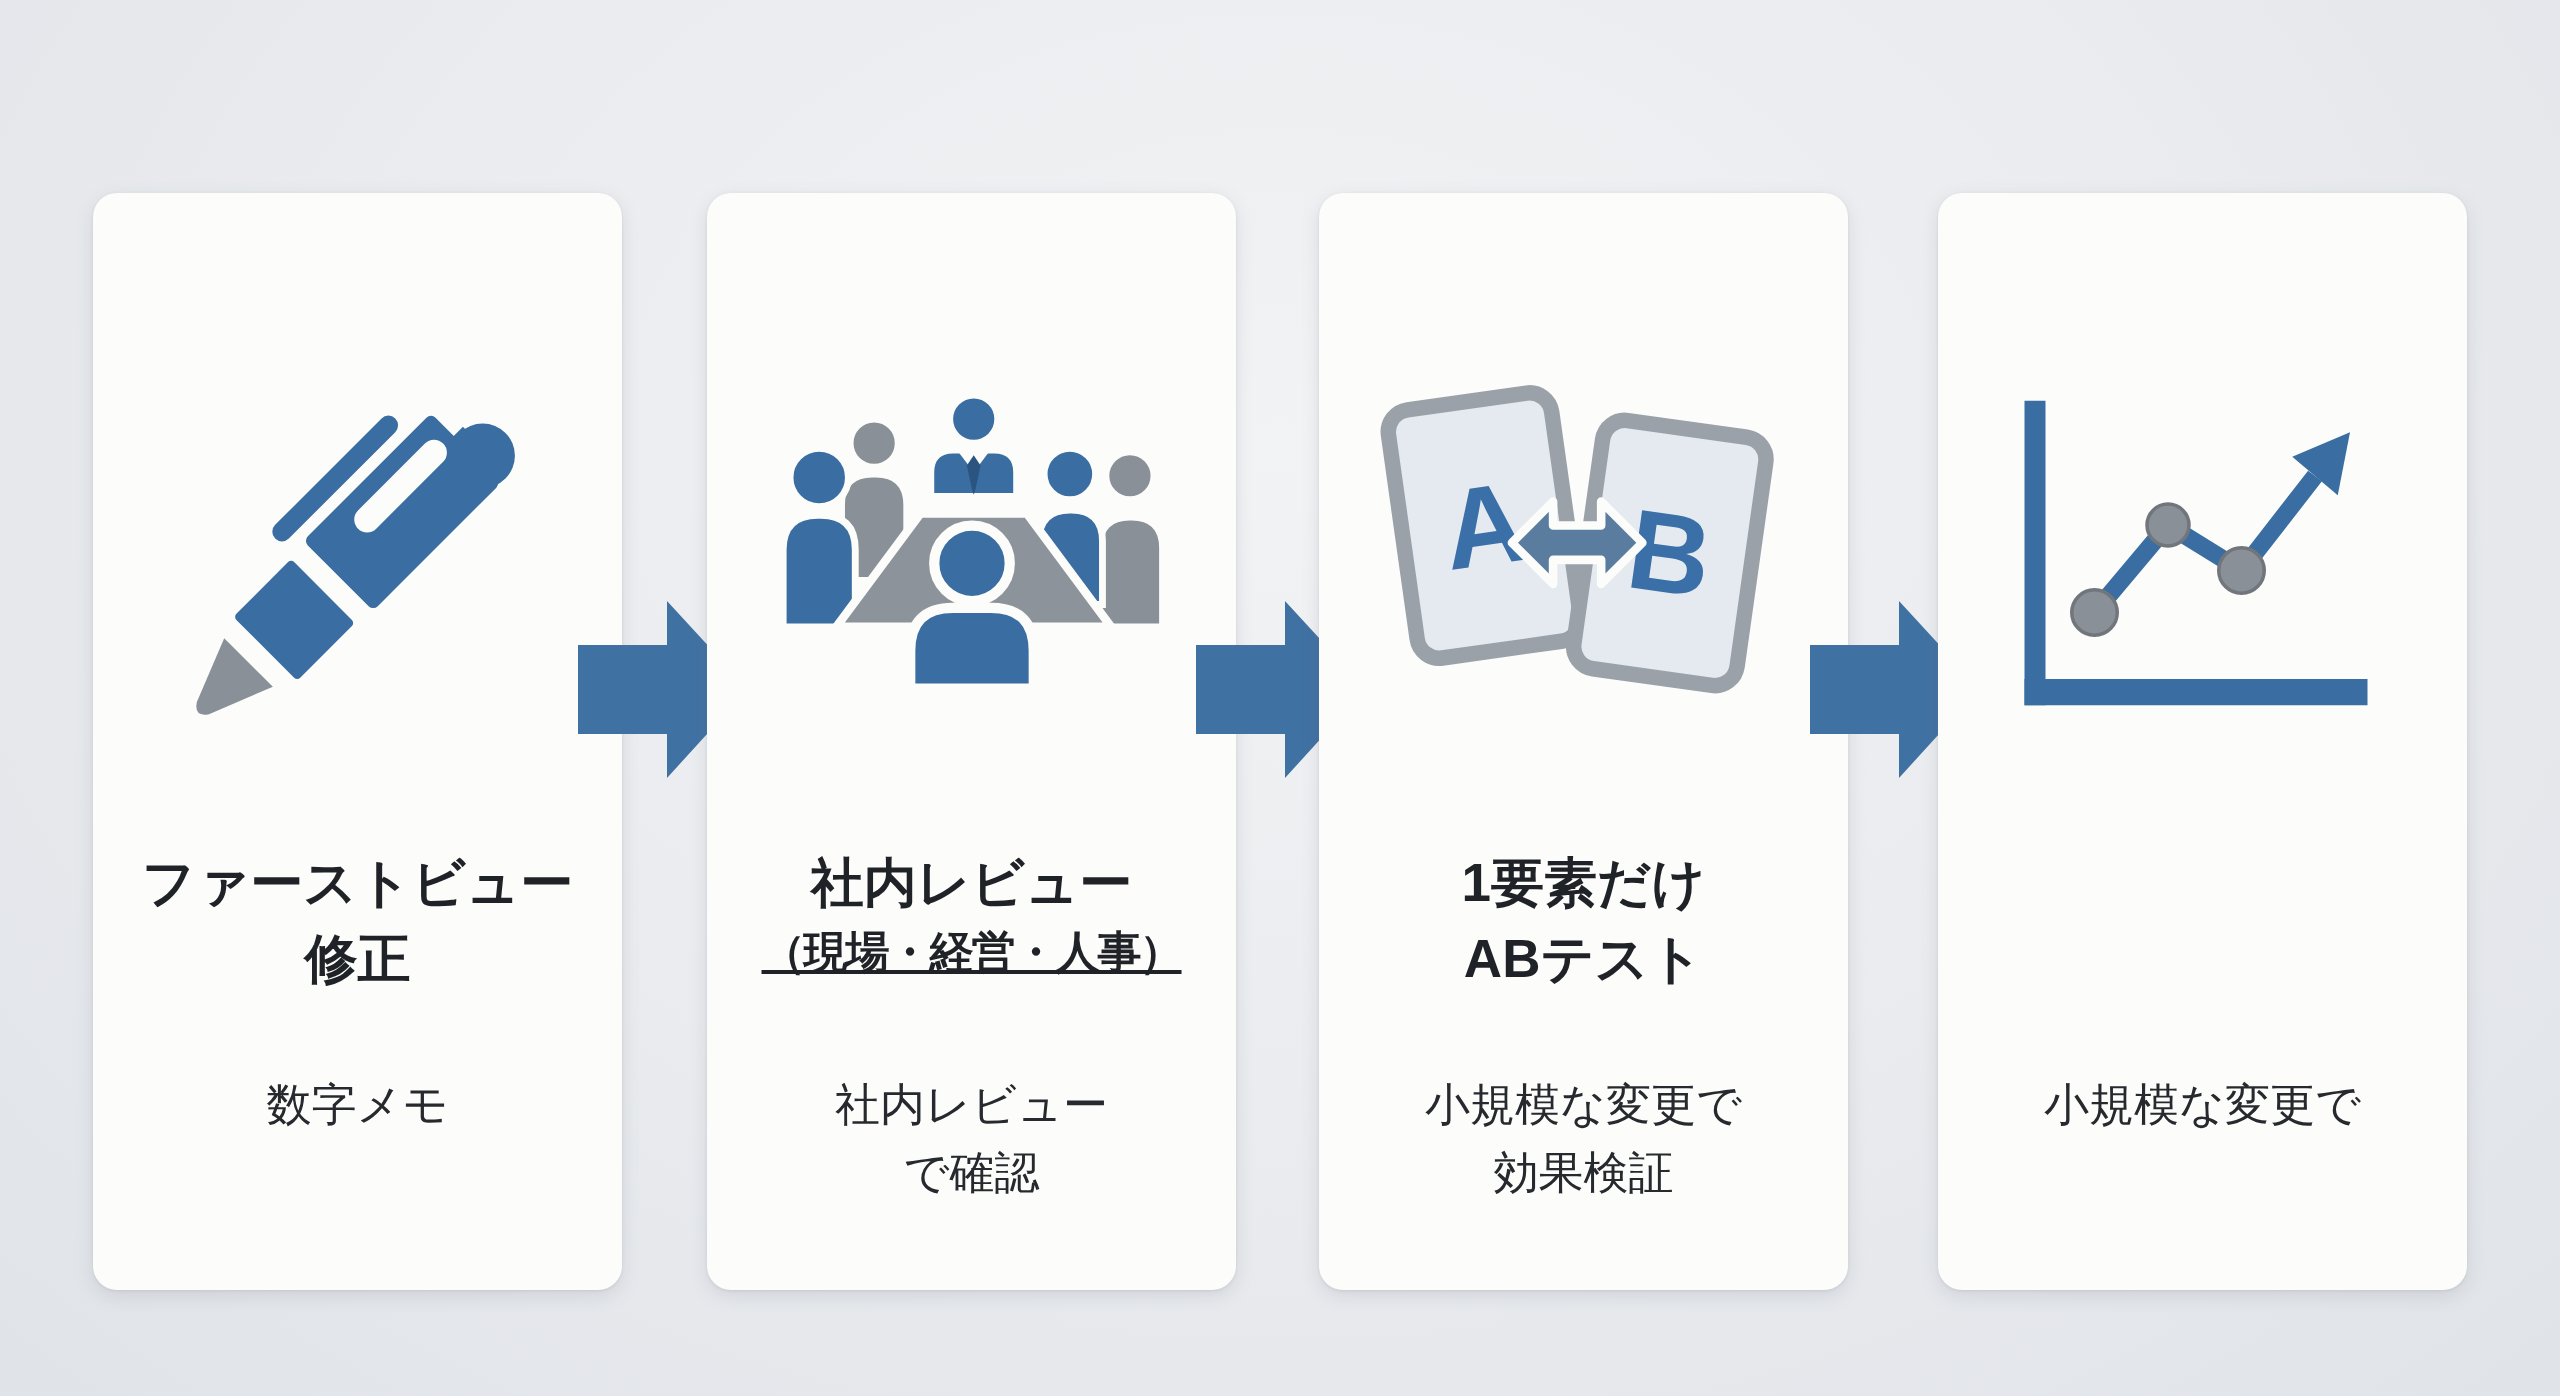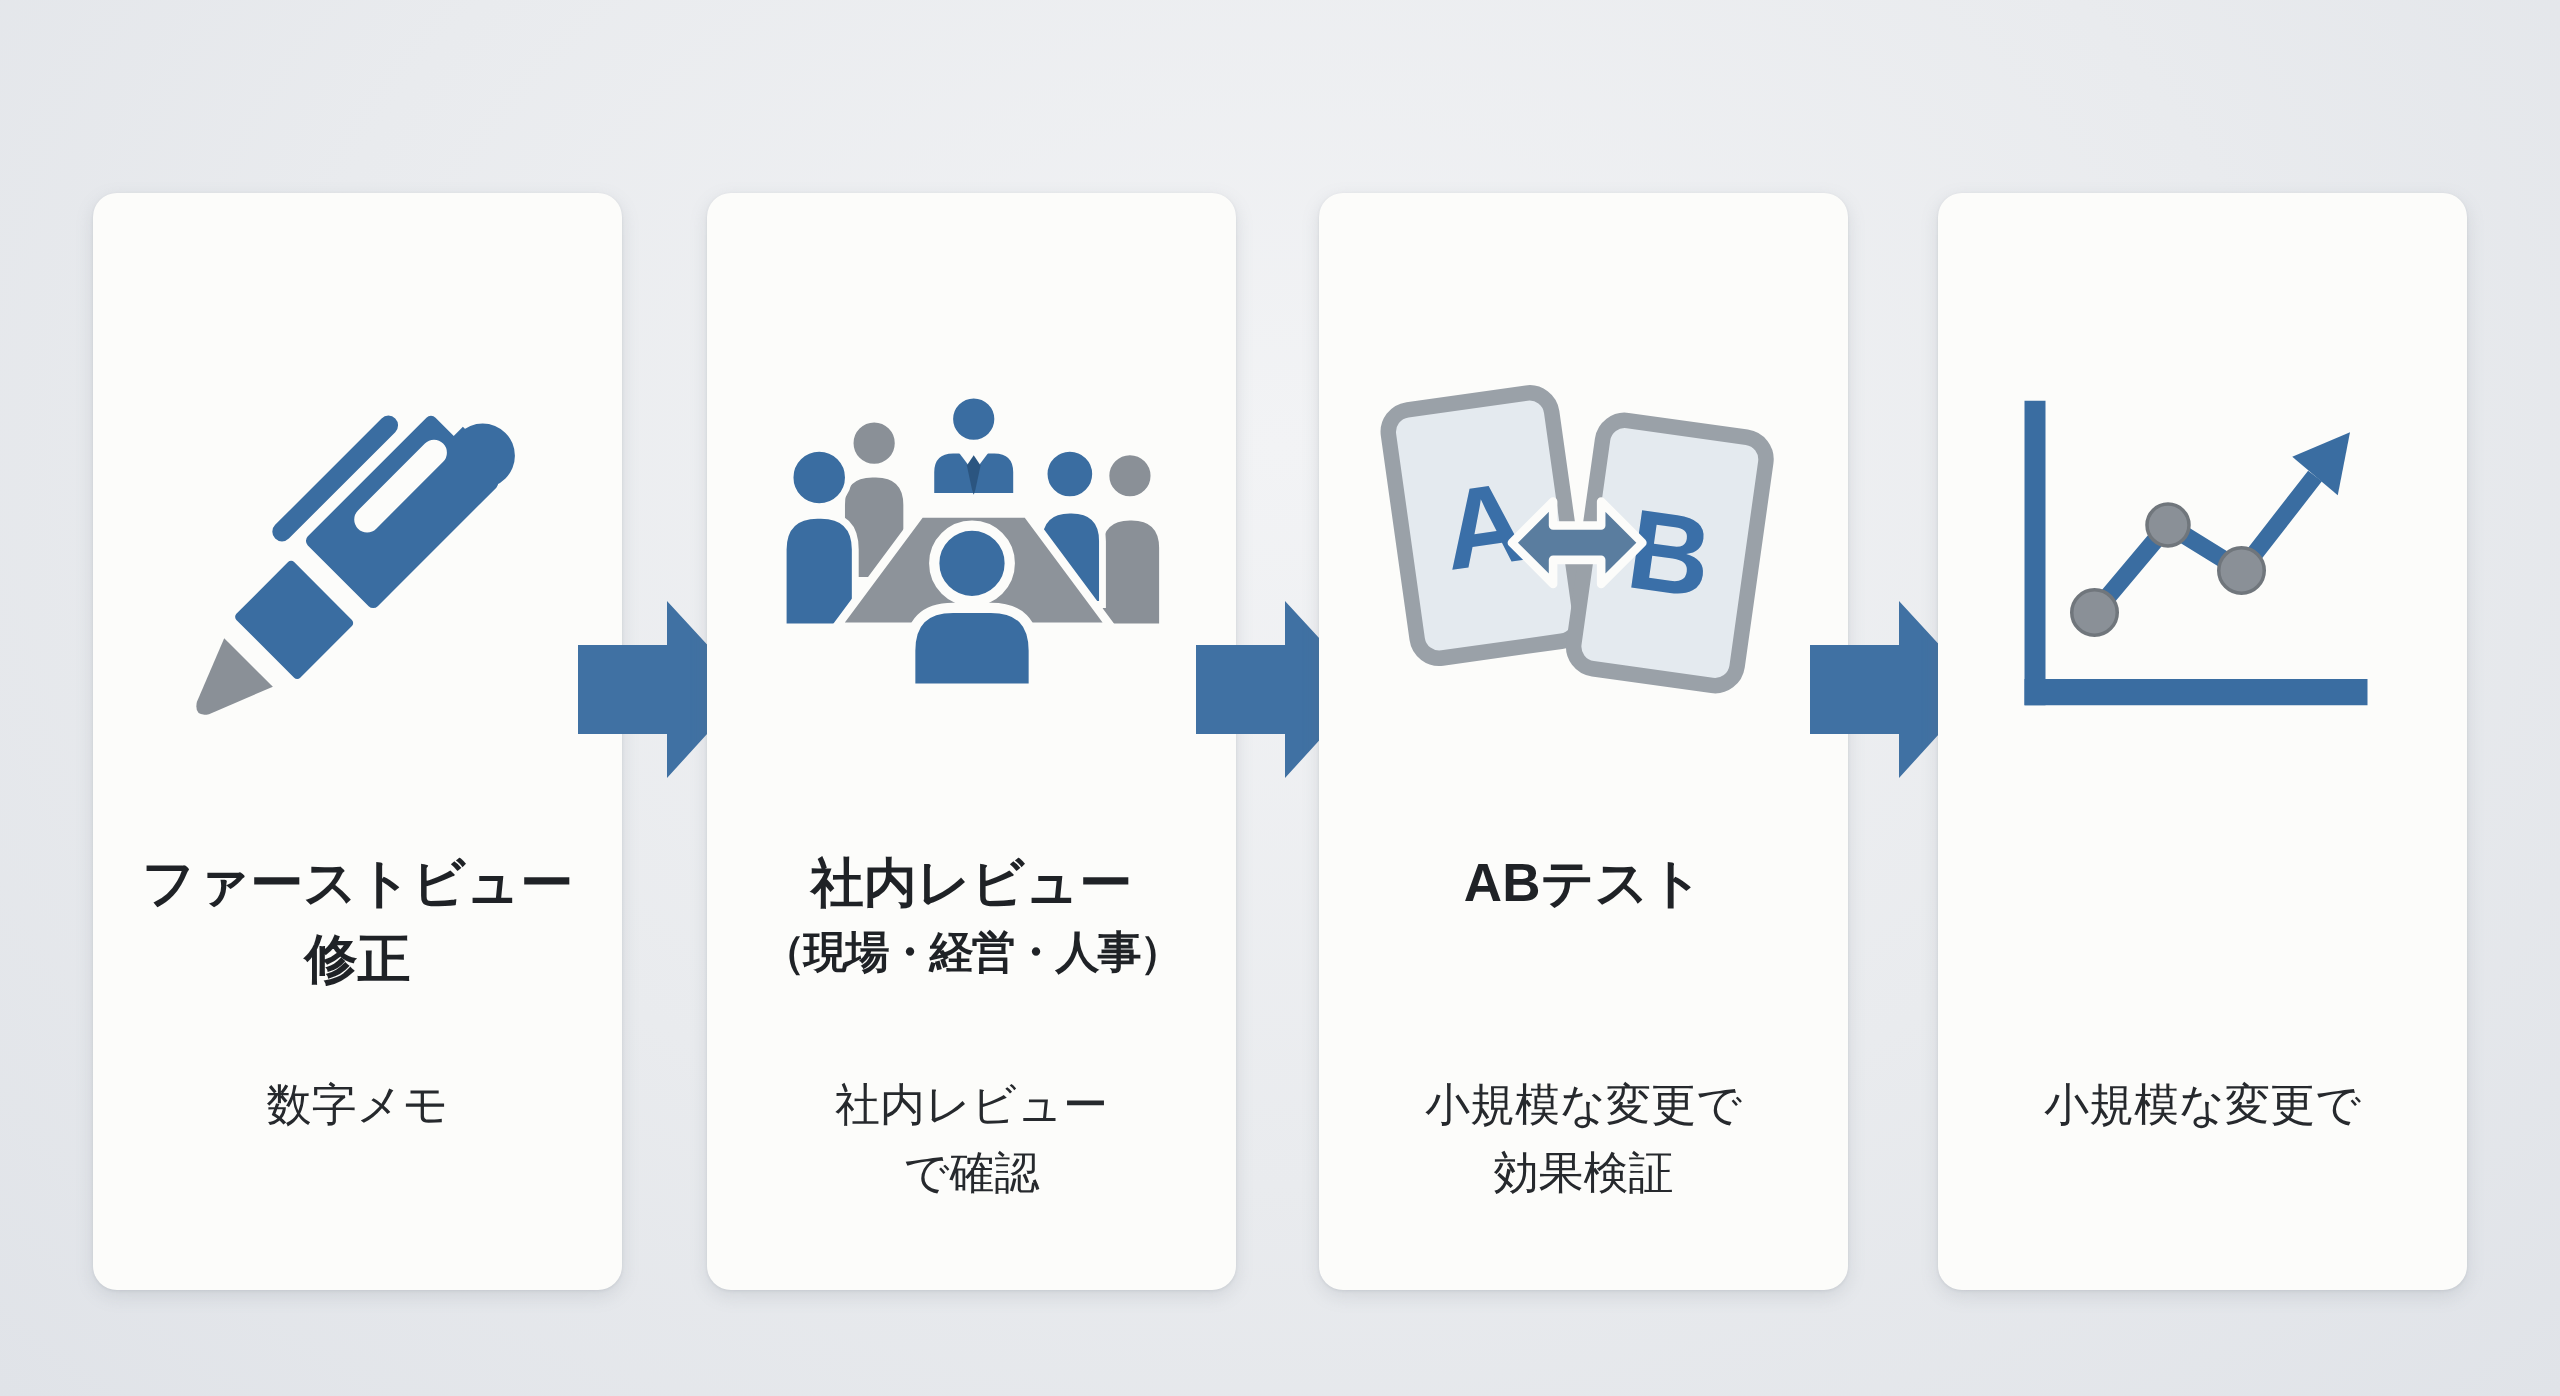--- a/index.html
+++ b/index.html
@@ -24,21 +24,21 @@
   .icon-wrap{
     position:absolute;top:150px;left:0;right:0;height:420px;
     display:flex;align-items:center;justify-content:center;
   }
   .title{
     position:absolute;top:652px;left:0;right:0;
     text-align:center;font-weight:700;font-size:53px;line-height:1.43;
     color:#1f2226;letter-spacing:0px;
   }
   .title-line{display:block;}
-  .title-paren{font-size:44px;letter-spacing:-2px;}
+  .title-paren{font-size:44px;letter-spacing:-2px;text-decoration:underline;}
   .subtitle{
     position:absolute;top:878px;left:0;right:0;
     text-align:center;font-weight:400;font-size:45px;line-height:1.5;
     color:#26292d;
   }
   .subtitle-line{display:block;}
   .flow-arrow{position:absolute;top:601px;width:170px;height:178px;}
   .fa1{left:578px;}
   .fa2{left:1196px;}
   .fa3{left:1810px;}
@@ -130,20 +130,21 @@
           <text class="ab-letter" x="62" y="107" font-size="66" text-anchor="middle" fill="#3a6fa8">A</text>
         </g>
         <g transform="rotate(8 170 100)">
           <rect x="122" y="27" width="96" height="146" rx="13" fill="#e4eaef" stroke="#9aa1a8" stroke-width="9"></rect>
           <text class="ab-letter" x="170" y="123" font-size="66" text-anchor="middle" fill="#3a6fa8">B</text>
         </g>
         <path d="M78,94 L102,70 L102,84 L130,84 L130,70 L154,94 L130,118 L130,104 L102,104 L102,118 Z" fill="#5a7d9f" stroke="#fcfcfa" stroke-width="5" stroke-linejoin="round"></path>
       </svg>
     </div>
     <div class="title">
+      <span class="title-line">1要素だけ</span>
       <span class="title-line">ABテスト</span>
     </div>
     <div class="subtitle">
       <span class="subtitle-line">小規模な変更で</span>
       <span class="subtitle-line">効果検証</span>
     </div>
   </div>
 
   <div class="flow-arrow fa3">
     <svg width="170" height="178" viewBox="0 0 170 178">

